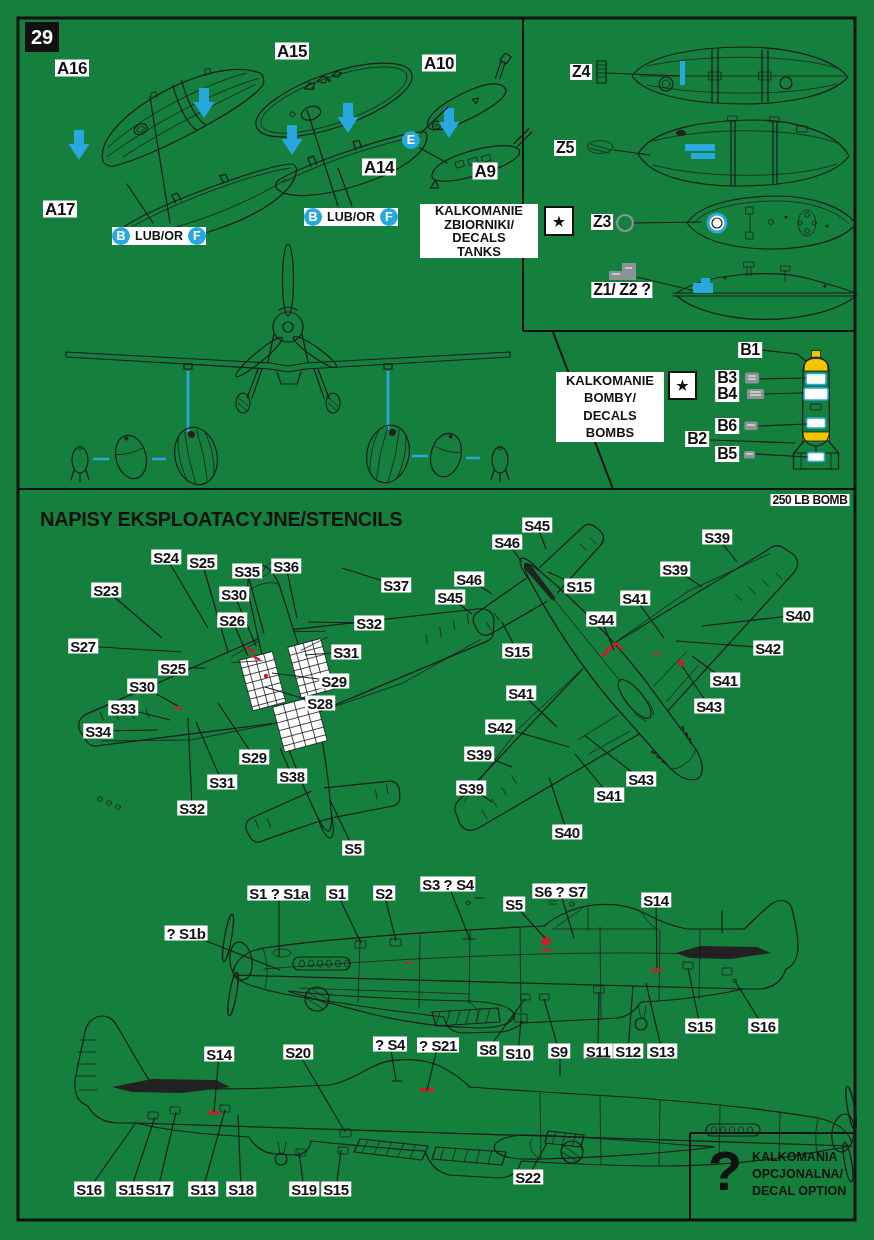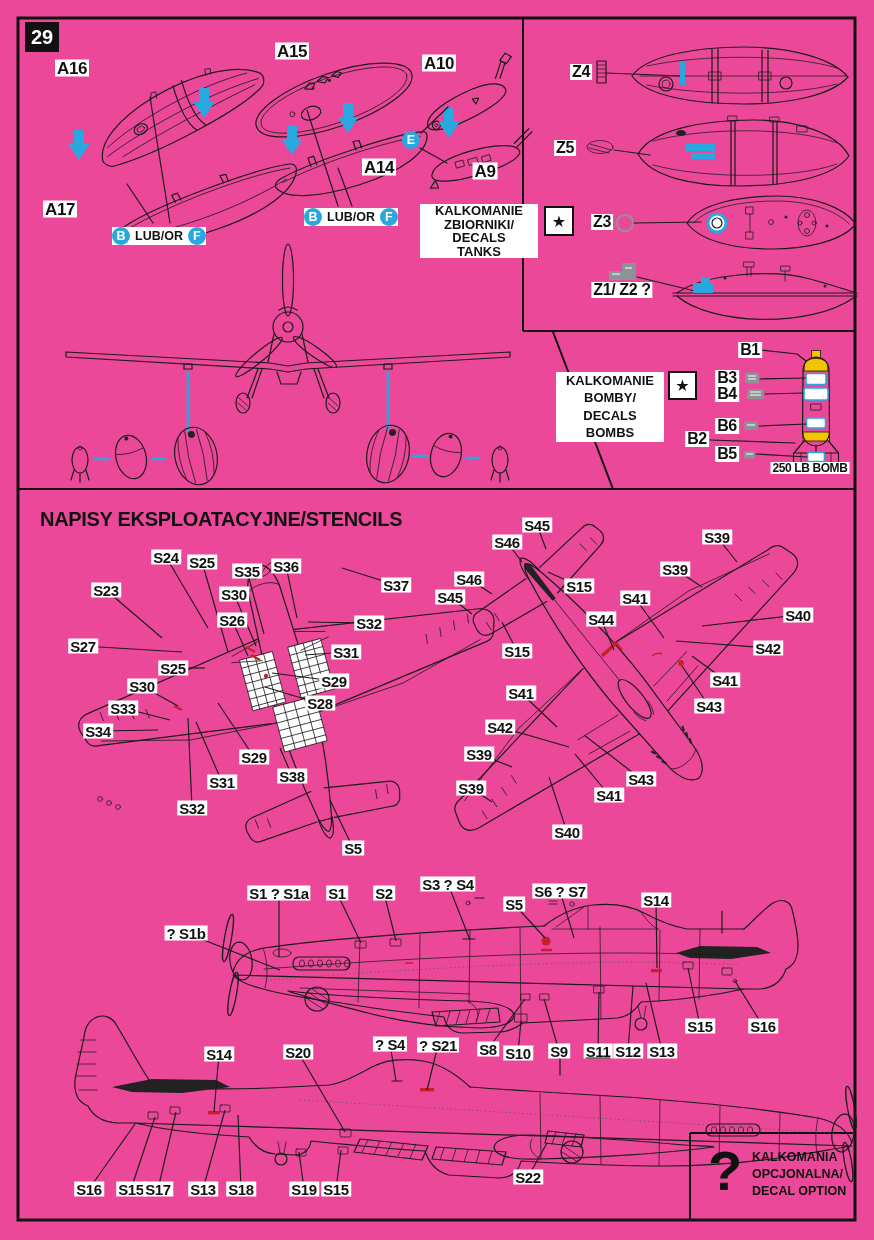--- a/index.html
+++ b/index.html
@@ -1,17 +1,17 @@
 <!DOCTYPE html>
 <html style="--accent: #29a8e0; --yellow: #f5c400; --red: #c8202a; --icon_gray: #8d9297; --ink: #1b1b1b;"><head>
 <meta charset="utf-8">
 <style>
   :root{ --accent:#29a8e0; --yellow:#f5c400; --red:#c8202a; --icon_gray:#8d9297; --ink:#1b1b1b; }
   html,body{margin:0;padding:0;background:#fff;}
-  .page{position:relative;width:874px;height:1240px;background:#ec4899;overflow:hidden;
+  .page{position:relative;width:874px;height:1240px;background:#15803d;overflow:hidden;
         font-family:"Liberation Sans",sans-serif;color:#111;}
   svg{position:absolute;left:0;top:0;}
   
   .k{fill:none;stroke:var(--ink);stroke-width:1.2;stroke-linecap:round;stroke-linejoin:round;}
   .t{stroke-width:.75;}
   .f{fill:#222;stroke:none;}
   .riv{fill:none;stroke:#555;stroke-width:.8;stroke-dasharray:1.2,3;}
   .acc{fill:var(--accent);stroke:none;}
   .accl{fill:none;stroke:var(--accent);stroke-width:2.6;}
   .accr{fill:#fff;stroke:var(--accent);stroke-width:1.6;}
@@ -534,21 +534,21 @@
     <div>BOMBS</div>
   </div>
   <div class="star-box" style="left:668px;top:371px;width:25px;height:25px">★</div>
 
   <span class="lbl b-lbl" style="left:750px;top:350px">B1</span>
   <span class="lbl b-lbl" style="left:727px;top:378px">B3</span>
   <span class="lbl b-lbl" style="left:727px;top:394px">B4</span>
   <span class="lbl b-lbl" style="left:727px;top:426px">B6</span>
   <span class="lbl b-lbl" style="left:697px;top:439px">B2</span>
   <span class="lbl b-lbl" style="left:727px;top:454px">B5</span>
-  <span class="lbl cap" style="left:810px;top:468px">250 LB BOMB</span>
+  <span class="lbl cap" style="left:810px;top:500px">250 LB BOMB</span>
 
   <div class="title" style="left:40px;top:508px">NAPISY EKSPLOATACYJNE/STENCILS</div>
 
   <div class="legend-q" style="left:708px;top:1146px">?</div>
   <div class="legend-lines" style="left:752px;top:1149px">
     <div>KALKOMANIA</div>
     <div>OPCJONALNA/</div>
     <div>DECAL OPTION</div>
   </div>
 

